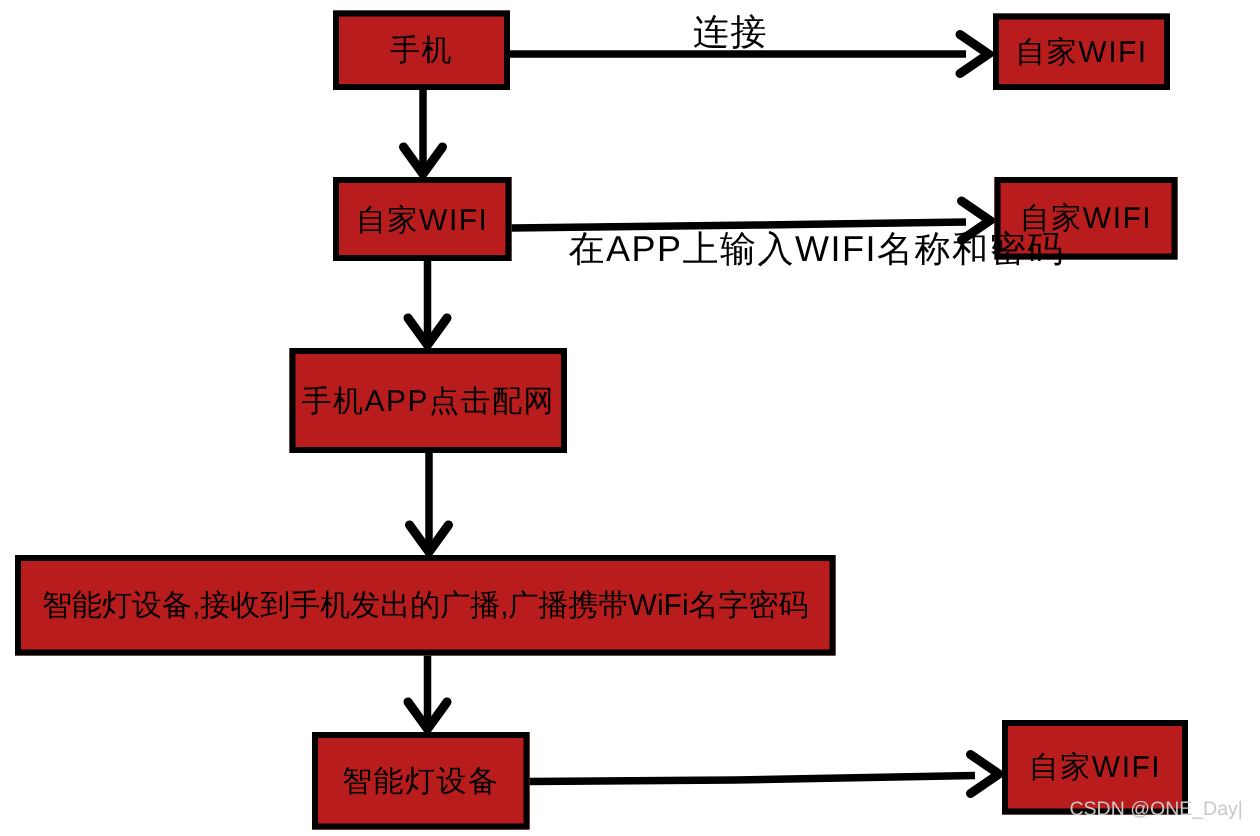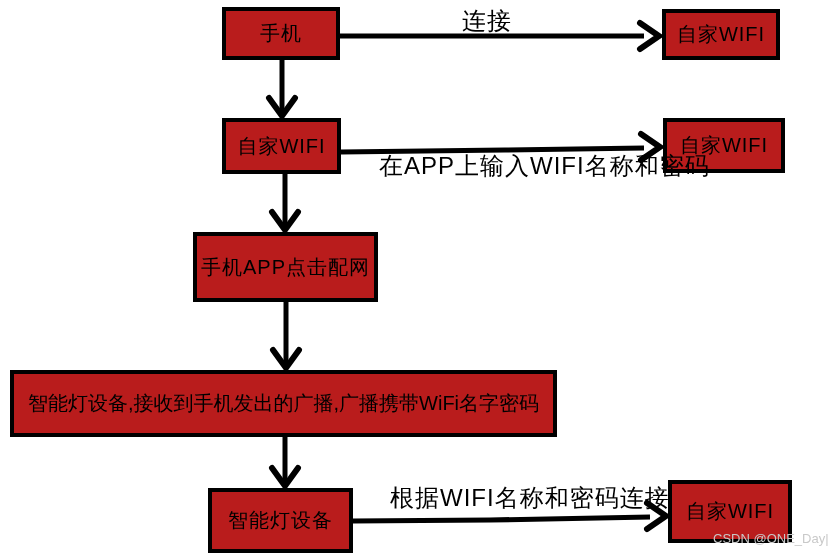--- a/index.html
+++ b/index.html
@@ -106,17 +106,16 @@
   <div class="node" style="left:10px; top:370px; width:547px; height:67px; letter-spacing:0;">智能灯设备,接收到手机发出的广播,广播携带WiFi名字密码</div>
 
   <div class="node" style="left:208px; top:488px; width:145px; height:65px;">智能灯设备</div>
 
   <div class="node" style="left:668px; top:480px; width:124px; height:63px;">自家WIFI</div>
 
   <div class="edge-label" style="left:462px; top:5px;">连接</div>
 
   <div class="edge-label" style="left:379px; top:110px;margin-top:40px;">在APP上输入WIFI名称和密码</div>
 
-  <div class="edge-label" style="left:390px; top:482px;">根据WIFI名称和密码连接</div>
 
   <div class="watermark" style="left:713px; top:531px; color:#c9c9c9;">CSDN @ONE_Day|</div>
 
 </div>
 
 </body></html>

